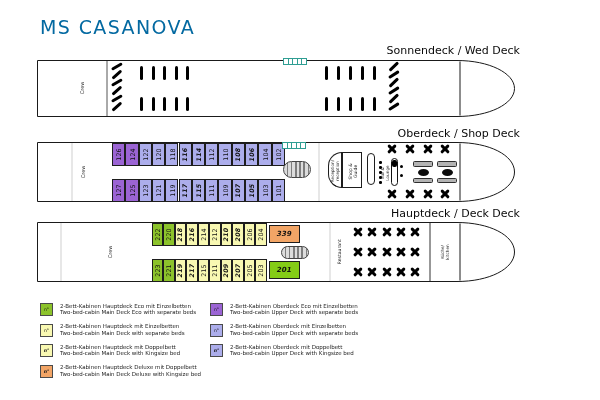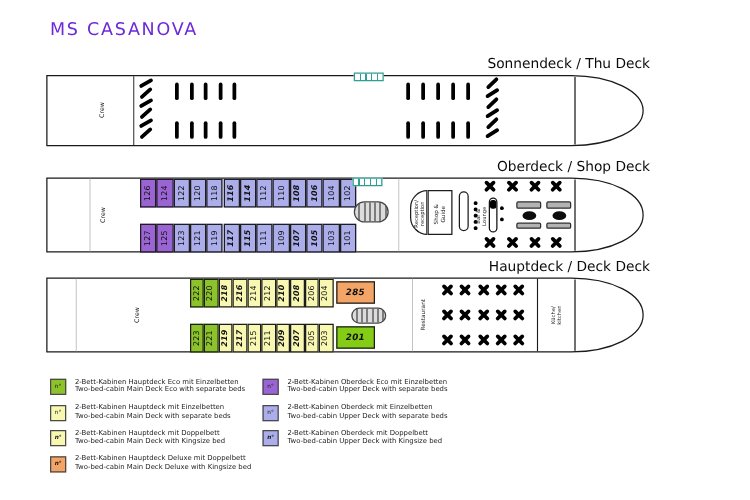--- a/index.html
+++ b/index.html
@@ -1,18 +1,18 @@
 <!DOCTYPE html>
 <html><head>
 <meta charset="utf-8">
 <style>
   html,body{margin:0;padding:0;}
   body{width:600px;height:400px;background:#fff;position:relative;overflow:hidden;
        font-family:"DejaVu Sans","Liberation Sans",sans-serif;-webkit-font-smoothing:antialiased;}
-  #title{position:absolute;left:40px;top:16px;font-size:14px;letter-spacing:1.4px;color:#6d28d9;font-weight:500;}
+  #title{position:absolute;left:40px;top:16px;font-size:19px;letter-spacing:1.4px;color:#0369a1;font-weight:500;}
   .deck-label{position:absolute;right:80px;font-size:11px;color:#0a0a0a;}
   .deck{position:absolute;left:37px;width:478px;}
   .deck svg{position:absolute;left:0;top:0;overflow:visible;}
   .cabin{position:absolute;box-sizing:border-box;border:0.9px solid #1d1d1d;
          display:flex;align-items:center;justify-content:center;}
   .cabin span{transform:rotate(-90deg);font-size:6.3px;color:#101010;white-space:nowrap;letter-spacing:0.2px;}
   .cabin.bi span{font-weight:bold;font-style:italic;}
   .cabin.horiz span{transform:none;font-size:7px;}
   .vlabel{position:absolute;display:flex;align-items:center;justify-content:center;}
   .vlabel span{transform:rotate(-90deg);white-space:pre-line;text-align:center;line-height:1.2;color:#222;}
@@ -34,21 +34,21 @@
   .swatch{position:absolute;width:13px;height:13px;box-sizing:border-box;border:1px solid #4a4a4a;
        display:flex;align-items:center;justify-content:center;font-size:4.6px;color:#111;}
   .swatch.it{font-style:italic;font-weight:bold;}
   .ltext{position:absolute;font-size:5.5px;line-height:6.8px;color:#1c1c1c;white-space:nowrap;}
 </style>
 </head>
 <body>
 
 <div id="title">MS CASANOVA</div>
 
-<div class="deck-label" style="top:44px;">Sonnendeck / Thu Deck</div>
+<div class="deck-label" style="top:44px;">Sonnendeck / Wed Deck</div>
 <div class="deck-label" style="top:127px;">Oberdeck / Shop Deck</div>
 <div class="deck-label" style="top:207px;">Hauptdeck / Deck Deck</div>
 
 <div class="deck" id="deck-sun" style="top:60px;height:57px;">
   <svg width="478" height="57">
     <path d="M0.5,0.5 L420,0.5 C452,0.5 477.5,13 477.5,28.5 C477.5,44 452,56.5 420,56.5 L0.5,56.5 Z" fill="#fff" stroke="#1a1a1a" stroke-width="1"></path>
     <line x1="70" y1="1" x2="70" y2="56" stroke="#2a2a2a" stroke-width="0.8"></line>
     <line x1="423" y1="1.5" x2="423" y2="55.5" stroke="#1a1a1a" stroke-width="1"></line>
   </svg>
 <div class="vlabel" style="left: 38px; top: 13px; width: 14px; height: 30px;">
@@ -255,21 +255,21 @@
     <div class="cabin bi" style="left: 195px; top: 0.5px; width: 11.5px; height: 23px; background: rgb(248, 248, 178);">
       <span>208</span>
     </div>
     <div class="cabin" style="left: 206.5px; top: 0.5px; width: 11.5px; height: 23px; background: rgb(248, 248, 178);">
       <span>206</span>
     </div>
     <div class="cabin" style="left: 218px; top: 0.5px; width: 11.5px; height: 23px; background: rgb(248, 248, 178);">
       <span>204</span>
     </div>
     <div class="cabin horiz bi" style="left: 231.5px; top: 3px; width: 31.5px; height: 18px; background: rgb(242, 165, 102);">
-      <span>285</span>
+      <span>339</span>
     </div>
     <div class="cabin" style="left: 114.5px; top: 36.5px; width: 11.5px; height: 23px; background: rgb(140, 195, 43);">
       <span>223</span>
     </div>
     <div class="cabin" style="left: 126px; top: 36.5px; width: 11.5px; height: 23px; background: rgb(140, 195, 43);">
       <span>221</span>
     </div>
     <div class="cabin bi" style="left: 137.5px; top: 36.5px; width: 11.5px; height: 23px; background: rgb(248, 248, 178);">
       <span>219</span>
     </div>

